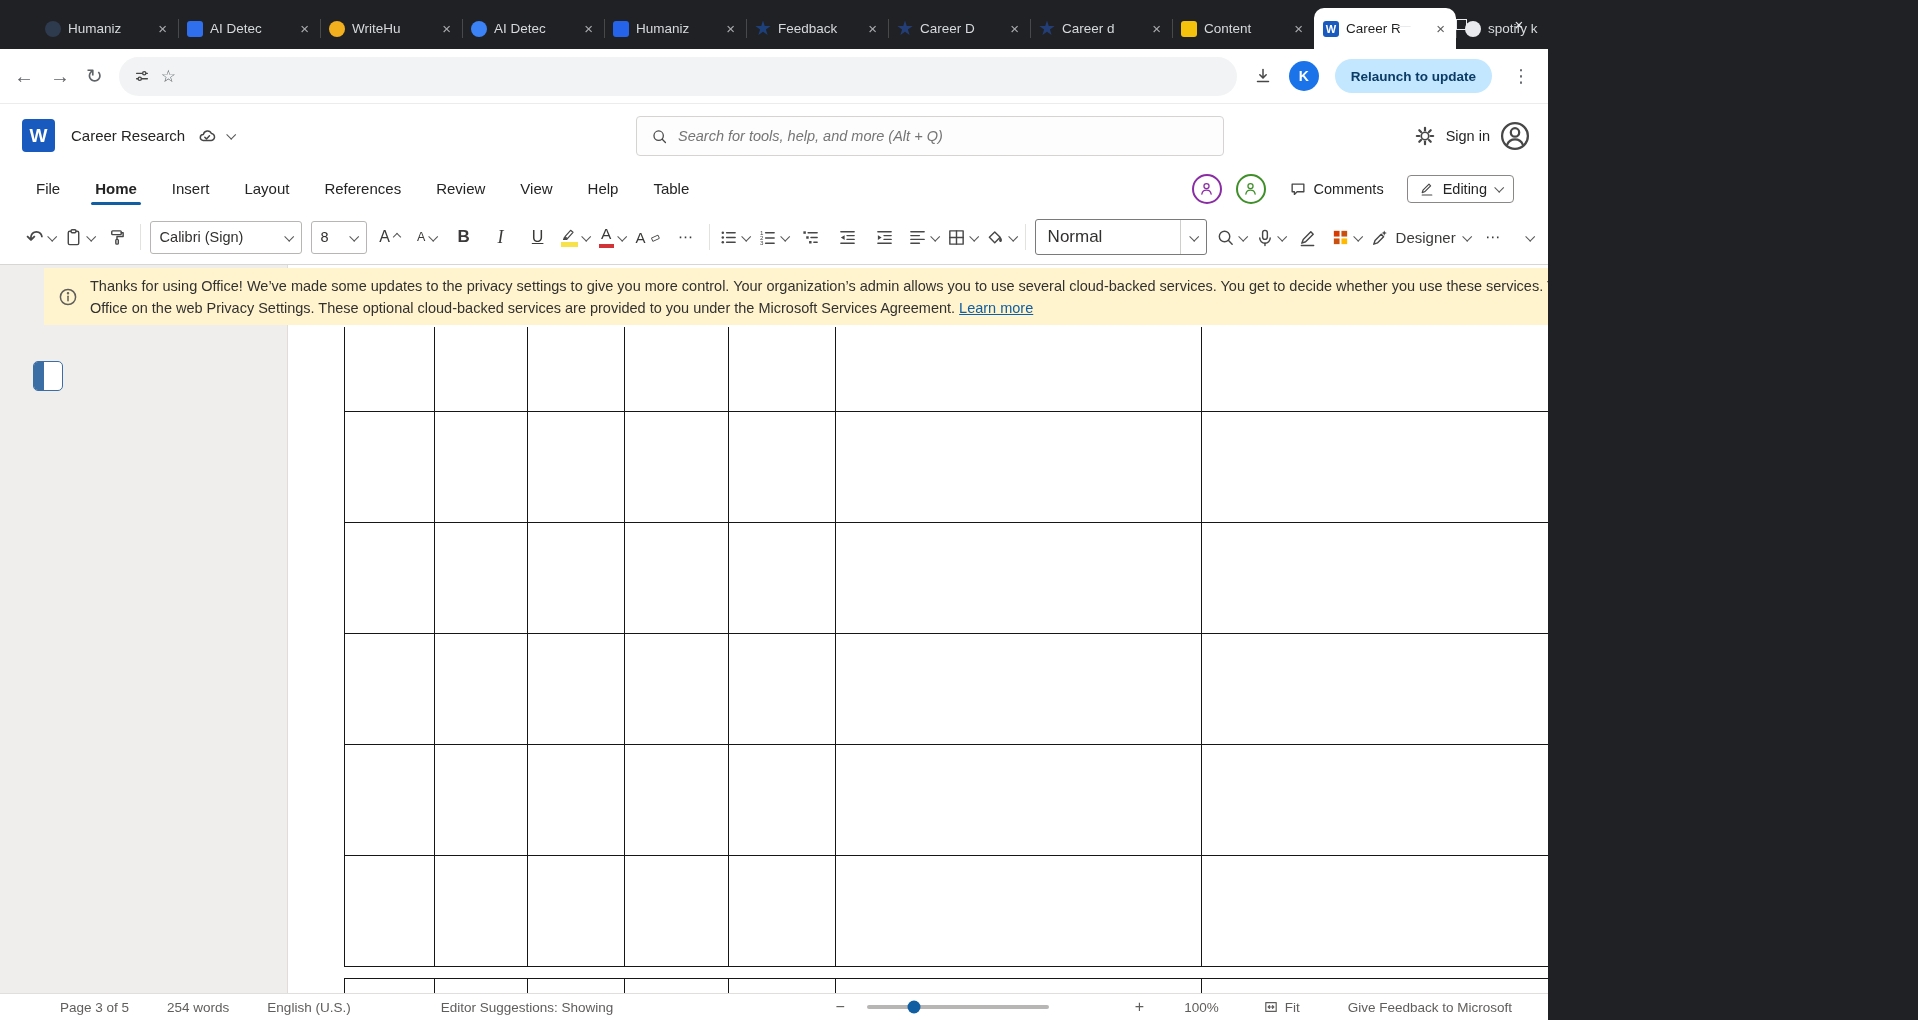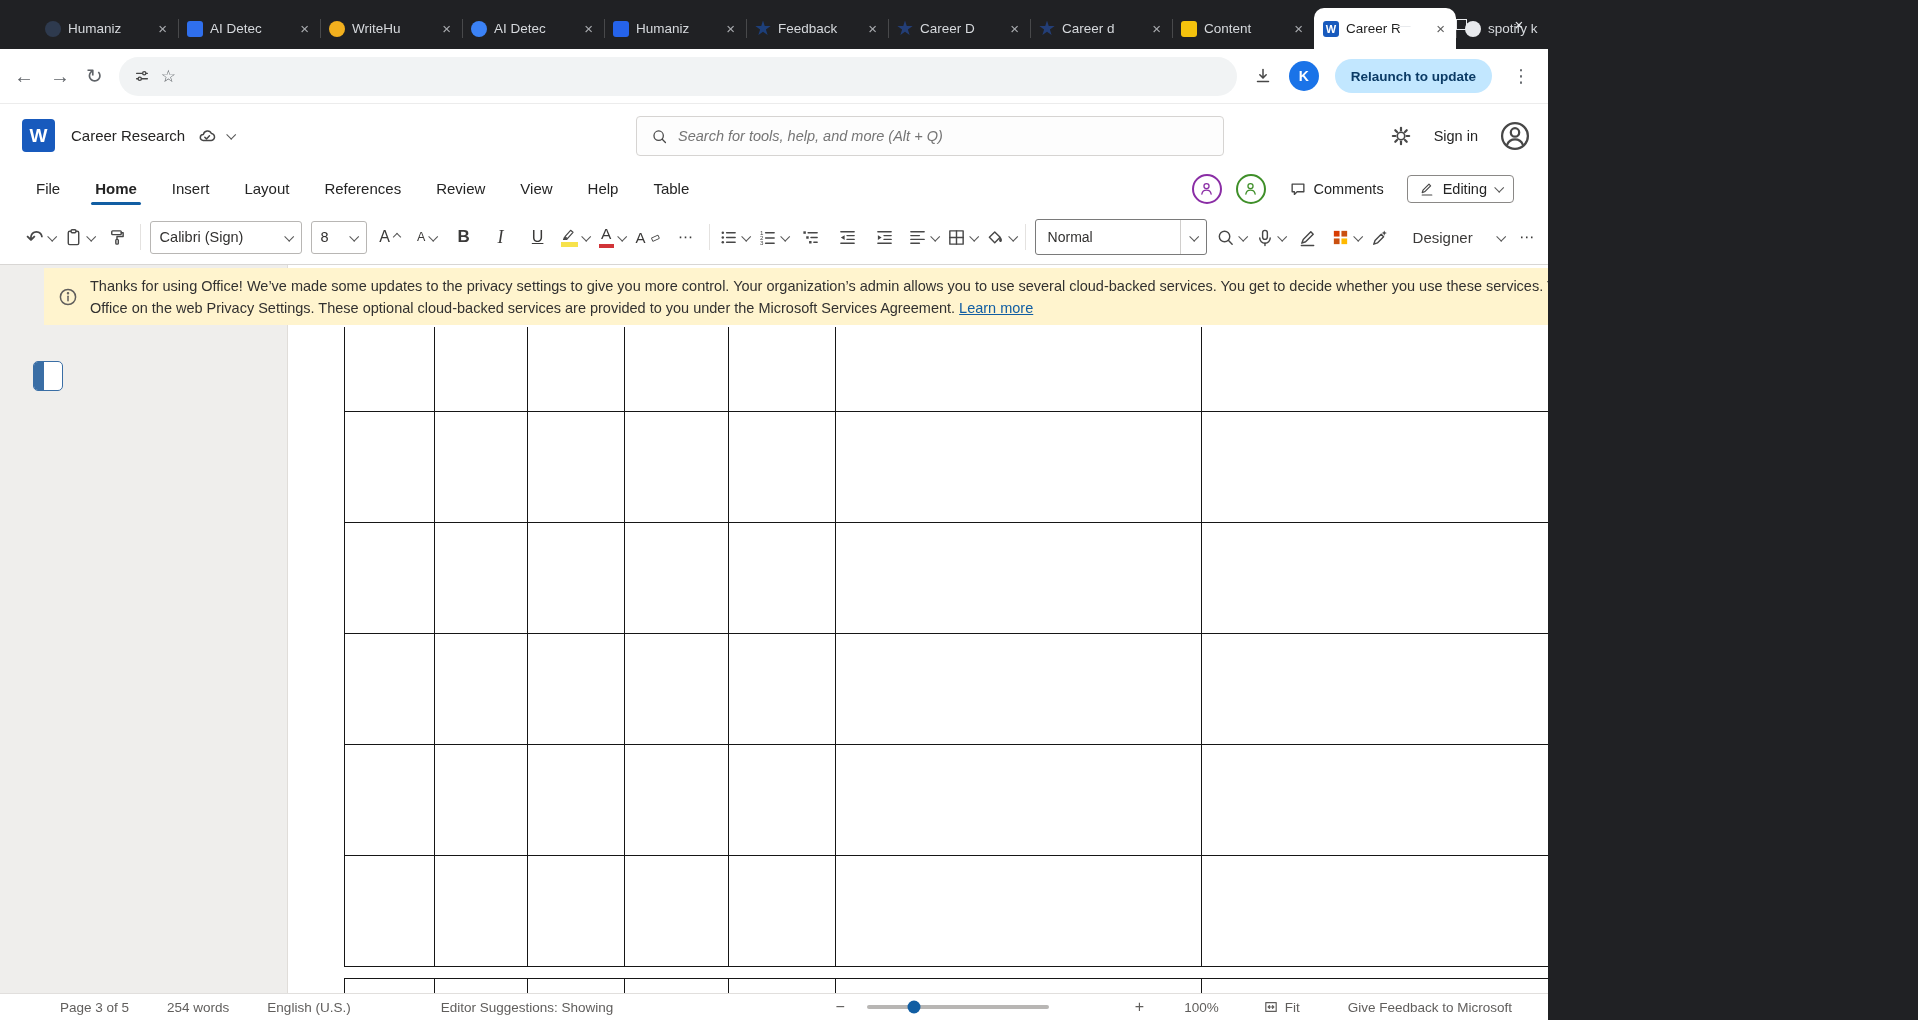--- a/index.html
+++ b/index.html
@@ -32,41 +32,41 @@
   .avatarK{width:30px;height:30px;border-radius:50%;background:#1a73e8;color:#fff;font-size:14px;font-weight:bold;display:flex;align-items:center;justify-content:center;flex:none}
   .relaunch{height:34px;background:#c2e7ff;color:#0b3b66;font-size:13.5px;font-weight:600;border-radius:17px;display:flex;align-items:center;padding:0 16px;white-space:nowrap;flex:none}
   .dots3{font-size:18px;color:#5f6368;padding:0 4px}
 
   
   .wordheader{position:absolute;top:104px;left:0;width:100%;height:63px;background:#fff;display:flex;align-items:center;padding:0 22px}
   .wlogo{width:33px;height:33px;border-radius:4px;background:#185ABD;color:#fff;font-weight:bold;font-size:19px;display:flex;align-items:center;justify-content:center;flex:none}
   .wtitle{font-size:15px;color:#252423;margin-left:16px;white-space:nowrap}
   .searchbox{position:absolute;left:636px;top:12px;width:588px;height:40px;background:#fdfdfd;border:1px solid #d6d4d2;border-radius:4px;display:flex;align-items:center;gap:10px;padding:0 14px}
   .searchbox input{border:none;outline:none;background:transparent;flex:1;font-size:14.5px;font-family:"Liberation Sans",sans-serif;color:#484644;font-style:italic}
-  .hdr-right{position:absolute;right:18px;top:0;height:63px;display:flex;align-items:center;gap:22px}
+  .hdr-right{position:absolute;right:18px;top:0;height:63px;display:flex;align-items:center;gap:10px}
   .signin{font-size:14.5px;color:#242424;white-space:nowrap}
   .chev{display:inline-block;width:7px;height:7px;border-right:1.6px solid #555;border-bottom:1.6px solid #555;transform:rotate(45deg) translateY(-1px);flex:none}
   .chevup{display:inline-block;width:6px;height:6px;border-right:1.6px solid #555;border-bottom:1.6px solid #555;transform:rotate(-135deg)}
 
   
   .menubar{position:absolute;top:167px;left:0;width:100%;height:43px;background:#fff;display:flex;align-items:center;padding:0 34px;gap:31px;font-size:15px;color:#242424}
   .mitem{position:relative;padding:6px 2px;white-space:nowrap}
   .mitem.active{font-weight:700}
   .mitem.active::after{content:'';position:absolute;left:-2px;right:-2px;bottom:-2px;height:3px;border-radius:2px;background:#115ea3}
   .mright{margin-left:auto;display:flex;align-items:center;gap:14px}
   .pbadge{width:30px;height:30px;border-radius:50%;border:2px solid;display:flex;align-items:center;justify-content:center;background:#fff}
   .flatbtn{display:flex;align-items:center;gap:7px;font-size:14.5px;color:#242424;padding:5px 9px;border-radius:4px}
   .editingbtn{display:flex;align-items:center;gap:8px;font-size:14.5px;color:#242424;border:1px solid #8a8886;border-radius:4px;padding:5px 11px}
 
   
   .toolbar{position:absolute;top:210px;left:0;width:100%;height:55px;background:#fff;border-bottom:1px solid #d8d6d4;display:flex;align-items:center;padding:0 26px;gap:9px}
   .tbtn{height:36px;min-width:28px;display:flex;align-items:center;justify-content:center;gap:4px;border-radius:4px;color:#3b3a39;font-size:15px;flex:none}
   .tbtn .glyph{font-size:21px;line-height:1;color:#474747}
   .combo{height:33px;border:1px solid #b8b6b4;border-radius:3px;display:flex;align-items:center;padding:0 9px;gap:9px;font-size:14.5px;color:#323130;flex:none}
-  .stylebox{height:36px;border:1.5px solid #7a7a7a;border-radius:3px;display:flex;align-items:center;padding:0 0 0 12px;font-size:14px;color:#323130;width:172px;flex:none;justify-content:space-between}
+  .stylebox{height:36px;border:1.5px solid #7a7a7a;border-radius:3px;display:flex;align-items:center;padding:0 0 0 12px;font-size:17px;color:#323130;width:172px;flex:none;justify-content:space-between}
   .stylebox .seg{width:26px;height:100%;display:flex;align-items:center;justify-content:center;border-left:1px solid #d0cecc}
   .bi{font-weight:bold;font-size:17px}
   .ii{font-family:"Liberation Serif",serif;font-style:italic;font-size:18px}
   .ui{text-decoration:underline;font-size:16px}
   .stack{display:flex;flex-direction:column;align-items:center;gap:2px}
   .hlbar{width:17px;height:4.5px;background:#f7e24b}
   .fcA{font-size:15.5px;line-height:1;color:#3b3a39}
   .fcbar{width:15px;height:4.5px;background:#d13438}
   svg.i{stroke:#474747;fill:none;stroke-width:1.5;stroke-linecap:round;stroke-linejoin:round}
   .grow-a{font-size:16px} .shrink-a{font-size:12.5px}
@@ -441,21 +441,21 @@
     </span>
     <span class="tbtn">
       <svg width="19" height="19" viewBox="0 0 20 20">
           <rect x="3" y="3" width="6" height="6" fill="#d83b01"></rect>
           <rect x="11" y="3" width="6" height="6" fill="#ca5010"></rect>
           <rect x="3" y="11" width="6" height="6" fill="#ca5010"></rect>
           <rect x="11" y="11" width="6" height="6" fill="#ffb900"></rect>
         </svg>
       <span class="chev"></span>
     </span>
-    <span class="tbtn" style="gap:24px">
+    <span class="tbtn" style="gap:7px">
       <svg class="i" width="19" height="19" viewBox="0 0 20 20">
           <path d="M4,17 l1.3-3.8 6.5-6.5 2.5,2.5 -6.5,6.5 z"></path>
           <path d="M15,2.5 l.8,2 2,.8 -2,.8 -.8,2 -.8-2 -2-.8 2-.8 z" fill="#474747" stroke="none"></path>
         </svg>
       <span>Designer</span>
       <span class="chev"></span>
     </span>
     <span class="tbtn">⋯</span>
     <span class="tbtn" style="margin-left:auto">
         <span class="chev"></span>

